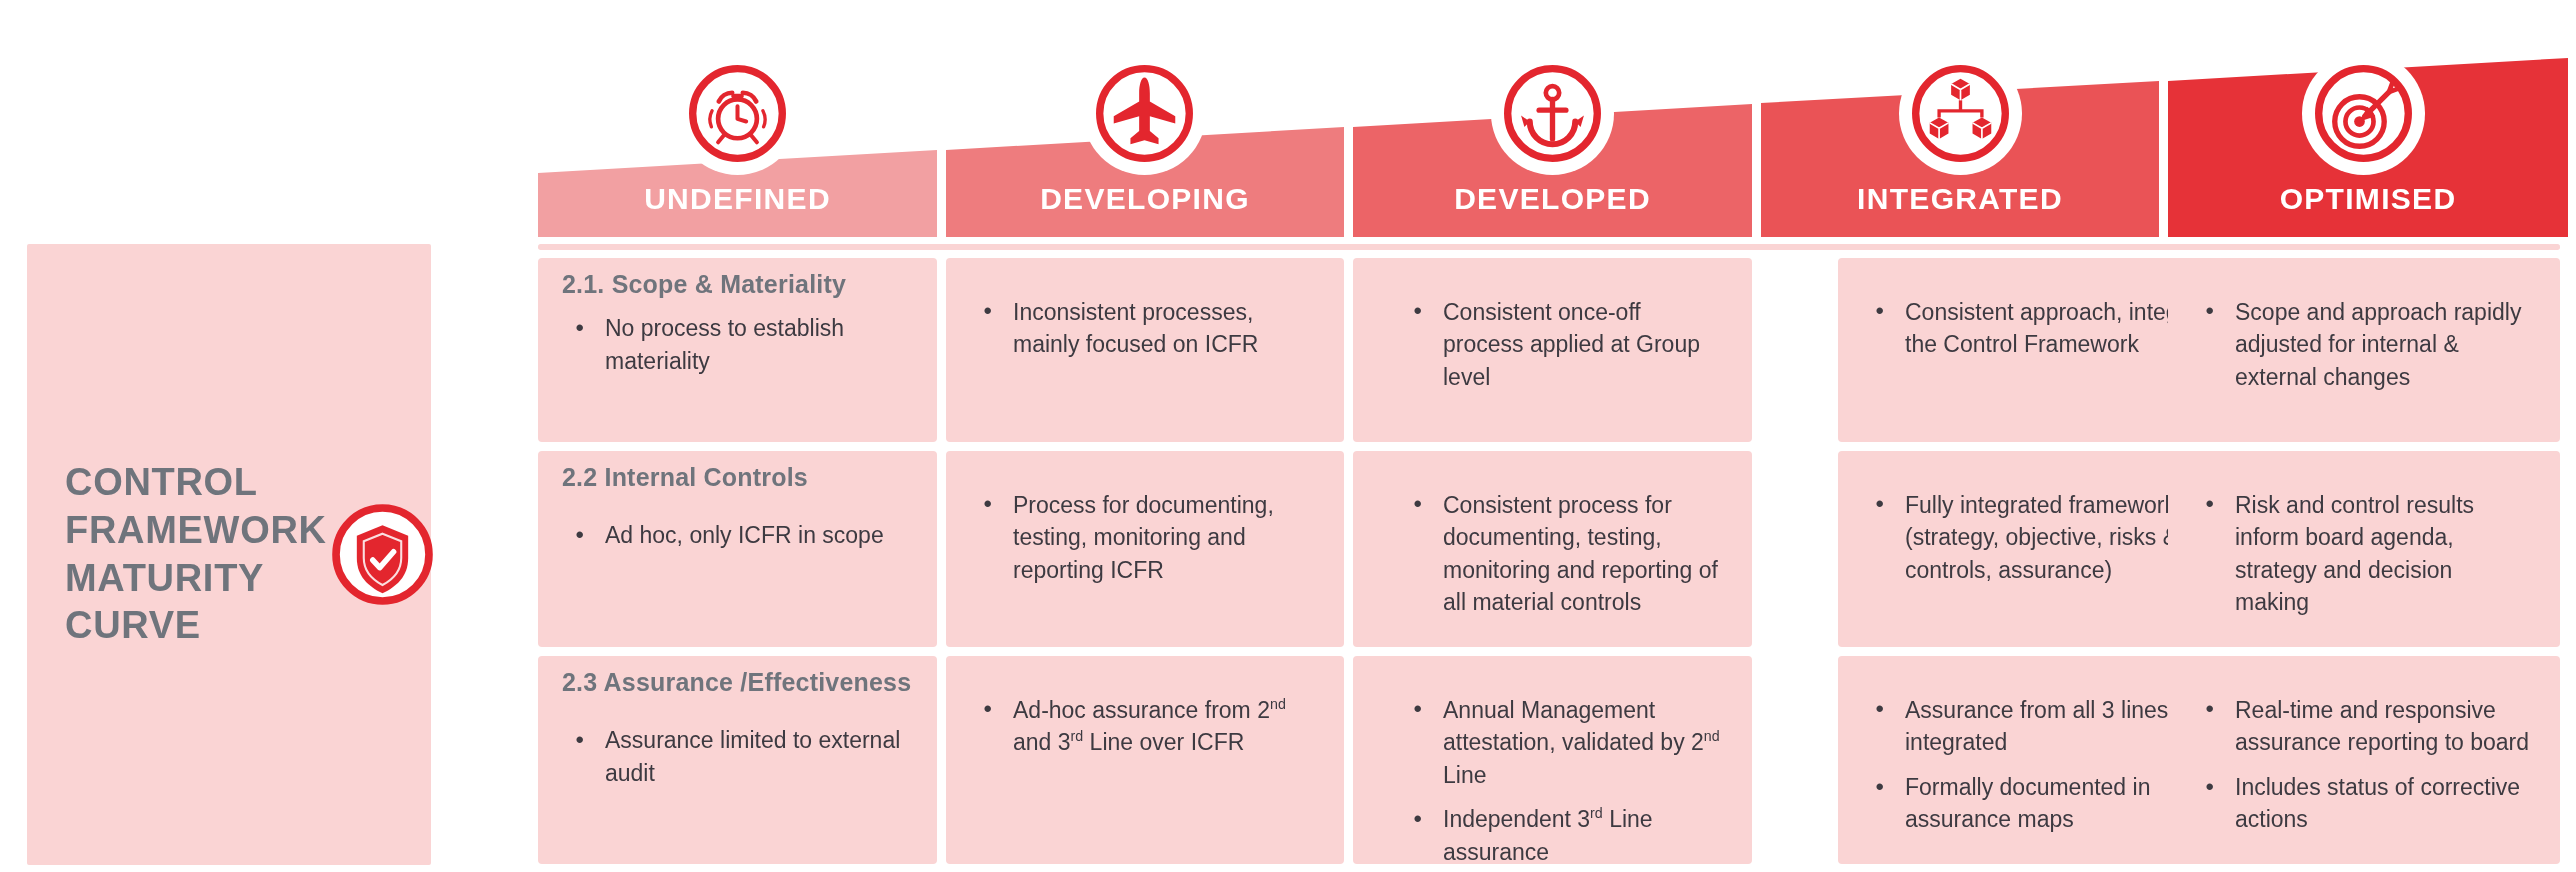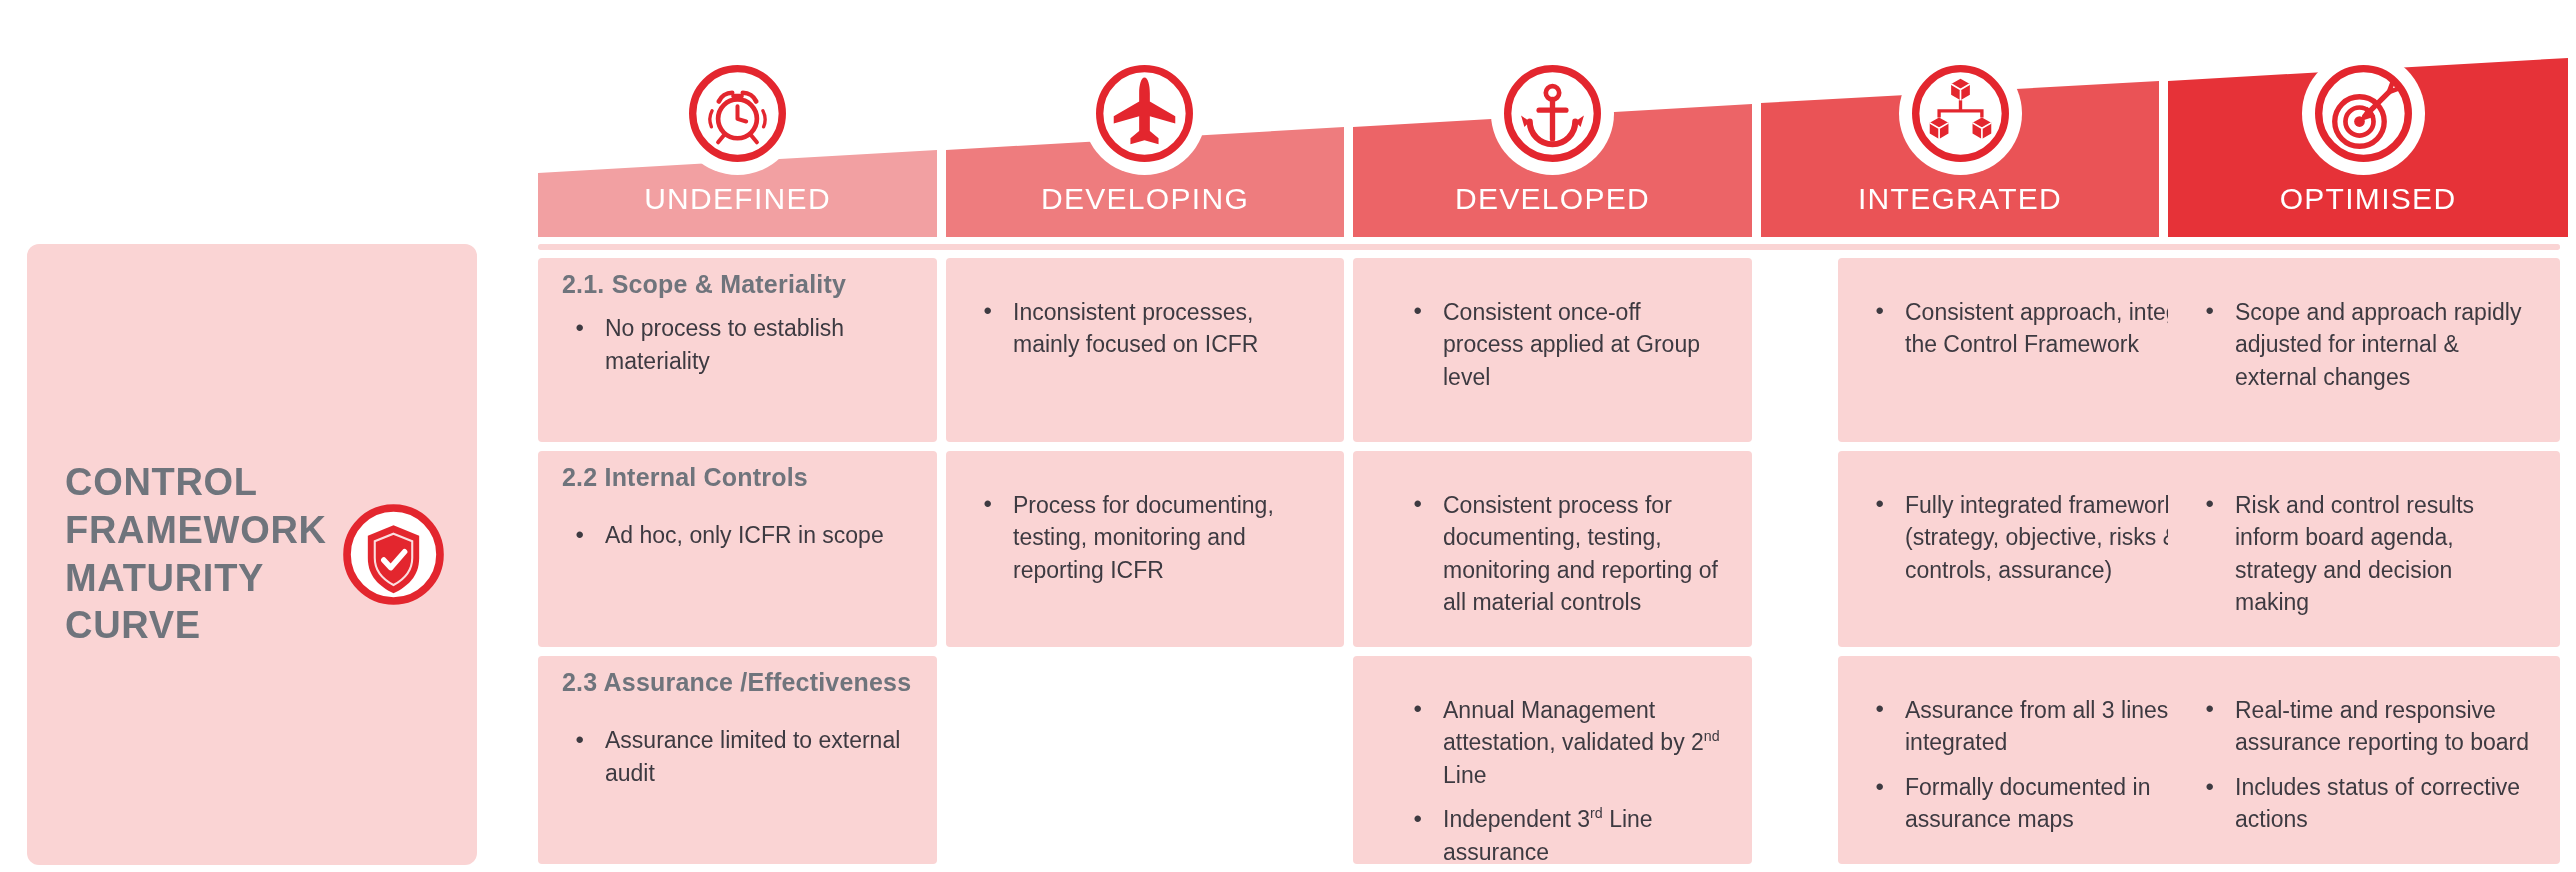--- a/index.html
+++ b/index.html
@@ -4,40 +4,39 @@
 <style>
   html,body{margin:0;padding:0;background:#ffffff;}
   .canvas{
     position:relative;width:2576px;height:873px;background:#ffffff;
     font-family:"Liberation Sans",sans-serif;overflow:hidden;
     --pink:#fad4d4; --title-gray:#6f747c; --body-text:#3d3a41; --icon-red:#e3262e;
   }
 
   
   .panel{
-    position:absolute;left:27px;top:244px;width:450px;height:621px;
-    background:var(--pink);border-radius:12px;
+    position:absolute;left:27px;top:244px;width:404px;height:621px;
+    background:var(--pink);border-radius:2px;
     display:flex;align-items:center;box-sizing:border-box;
     padding:0 28px 0 38px;
-    justify-content:flex-end;
   }
   .panel-title{font-size:38px;font-weight:bold;color:var(--title-gray);
     line-height:1.26;letter-spacing:0.7px;}
   .panel-icon{margin-left:auto;flex:none;width:111px;height:111px;}
 
   
   .band{position:absolute;top:0;height:237px;z-index:1;}
   .band-1{left:538px;width:399px;clip-path:polygon(0 173px,100% 150px,100% 100%,0 100%);}
   .band-2{left:946px;width:398px;clip-path:polygon(0 150px,100% 127px,100% 100%,0 100%);}
   .band-3{left:1353px;width:399px;clip-path:polygon(0 127px,100% 104px,100% 100%,0 100%);}
   .band-4{left:1761px;width:398px;clip-path:polygon(0 103px,100% 81px,100% 100%,0 100%);}
   .band-5{left:2168px;width:400px;clip-path:polygon(0 81px,100% 58px,100% 100%,0 100%);}
   .band-label{
     position:absolute;left:0;right:0;bottom:21.5px;text-align:center;
-    color:#ffffff;font-weight:normal;font-size:30px;letter-spacing:1.3px;
+    color:#ffffff;font-weight:bold;font-size:30px;letter-spacing:1.3px;
   }
 
   
   .hdr-icon{
     position:absolute;top:60px;width:107px;height:107px;border-radius:50%;
     background:#ffffff;box-shadow:0 0 0 8px #ffffff;z-index:3;
   }
   .hdr-icon svg{display:block;}
   .i1{left:684px;} .i2{left:1091px;} .i3{left:1499px;} .i4{left:1907px;} .i5{left:2310px;}
 
@@ -214,20 +213,25 @@
         <li>Risk and control results inform board agenda, strategy and decision making</li>
       </ul>
   </div>
 
   <div class="cell c1 r3 titled">
     <h3 class="row-title">2.3 Assurance /Effectiveness</h3>
     <ul class="bullets">
         <li>Assurance limited to external audit</li>
       </ul>
   </div>
+  <div class="cell c2 r3">
+    <ul class="bullets">
+        <li>Ad-hoc assurance from 2<sup>nd</sup> and 3<sup>rd</sup> Line over ICFR</li>
+      </ul>
+  </div>
   <div class="cell c3 r3">
     <ul class="bullets">
       <li>Annual Management attestation, validated by 2<sup>nd</sup> Line</li>
       <li>Independent 3<sup>rd</sup> Line assurance</li>
     </ul>
   </div>
   <div class="cell c4 r3">
     <ul class="bullets">
       <li>Assurance from all 3 lines integrated</li>
       <li>Formally documented in assurance maps</li>

